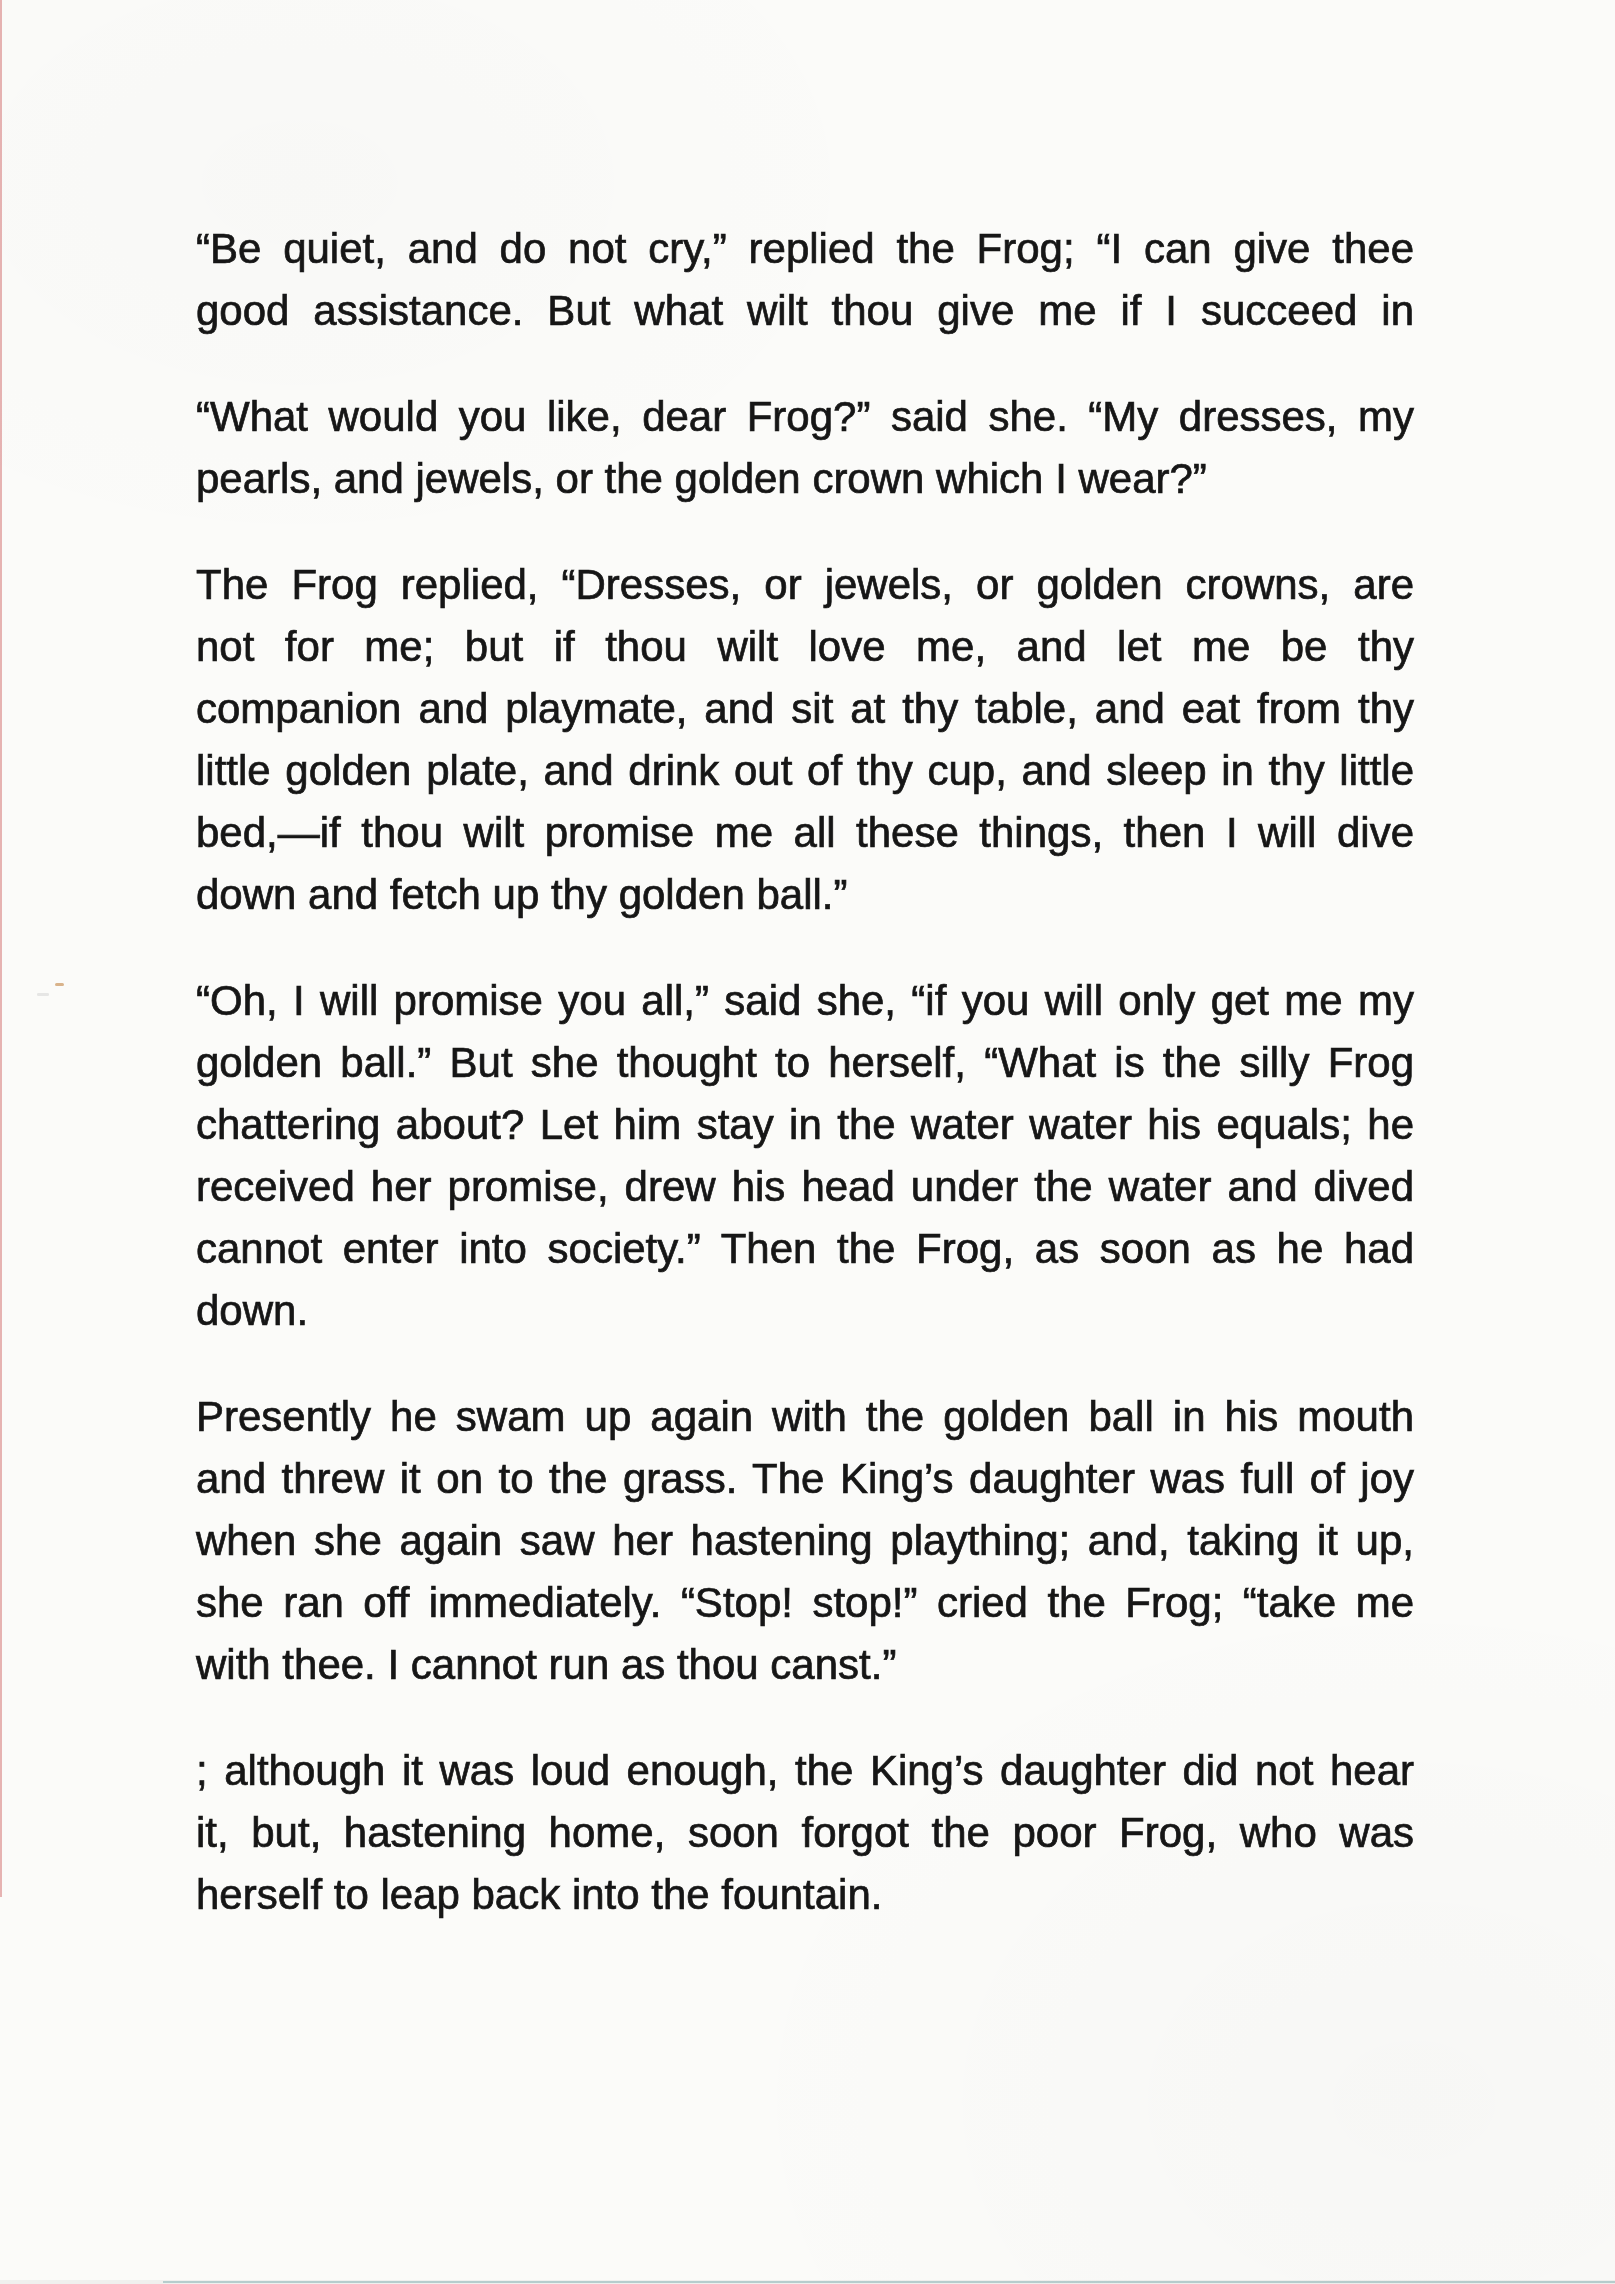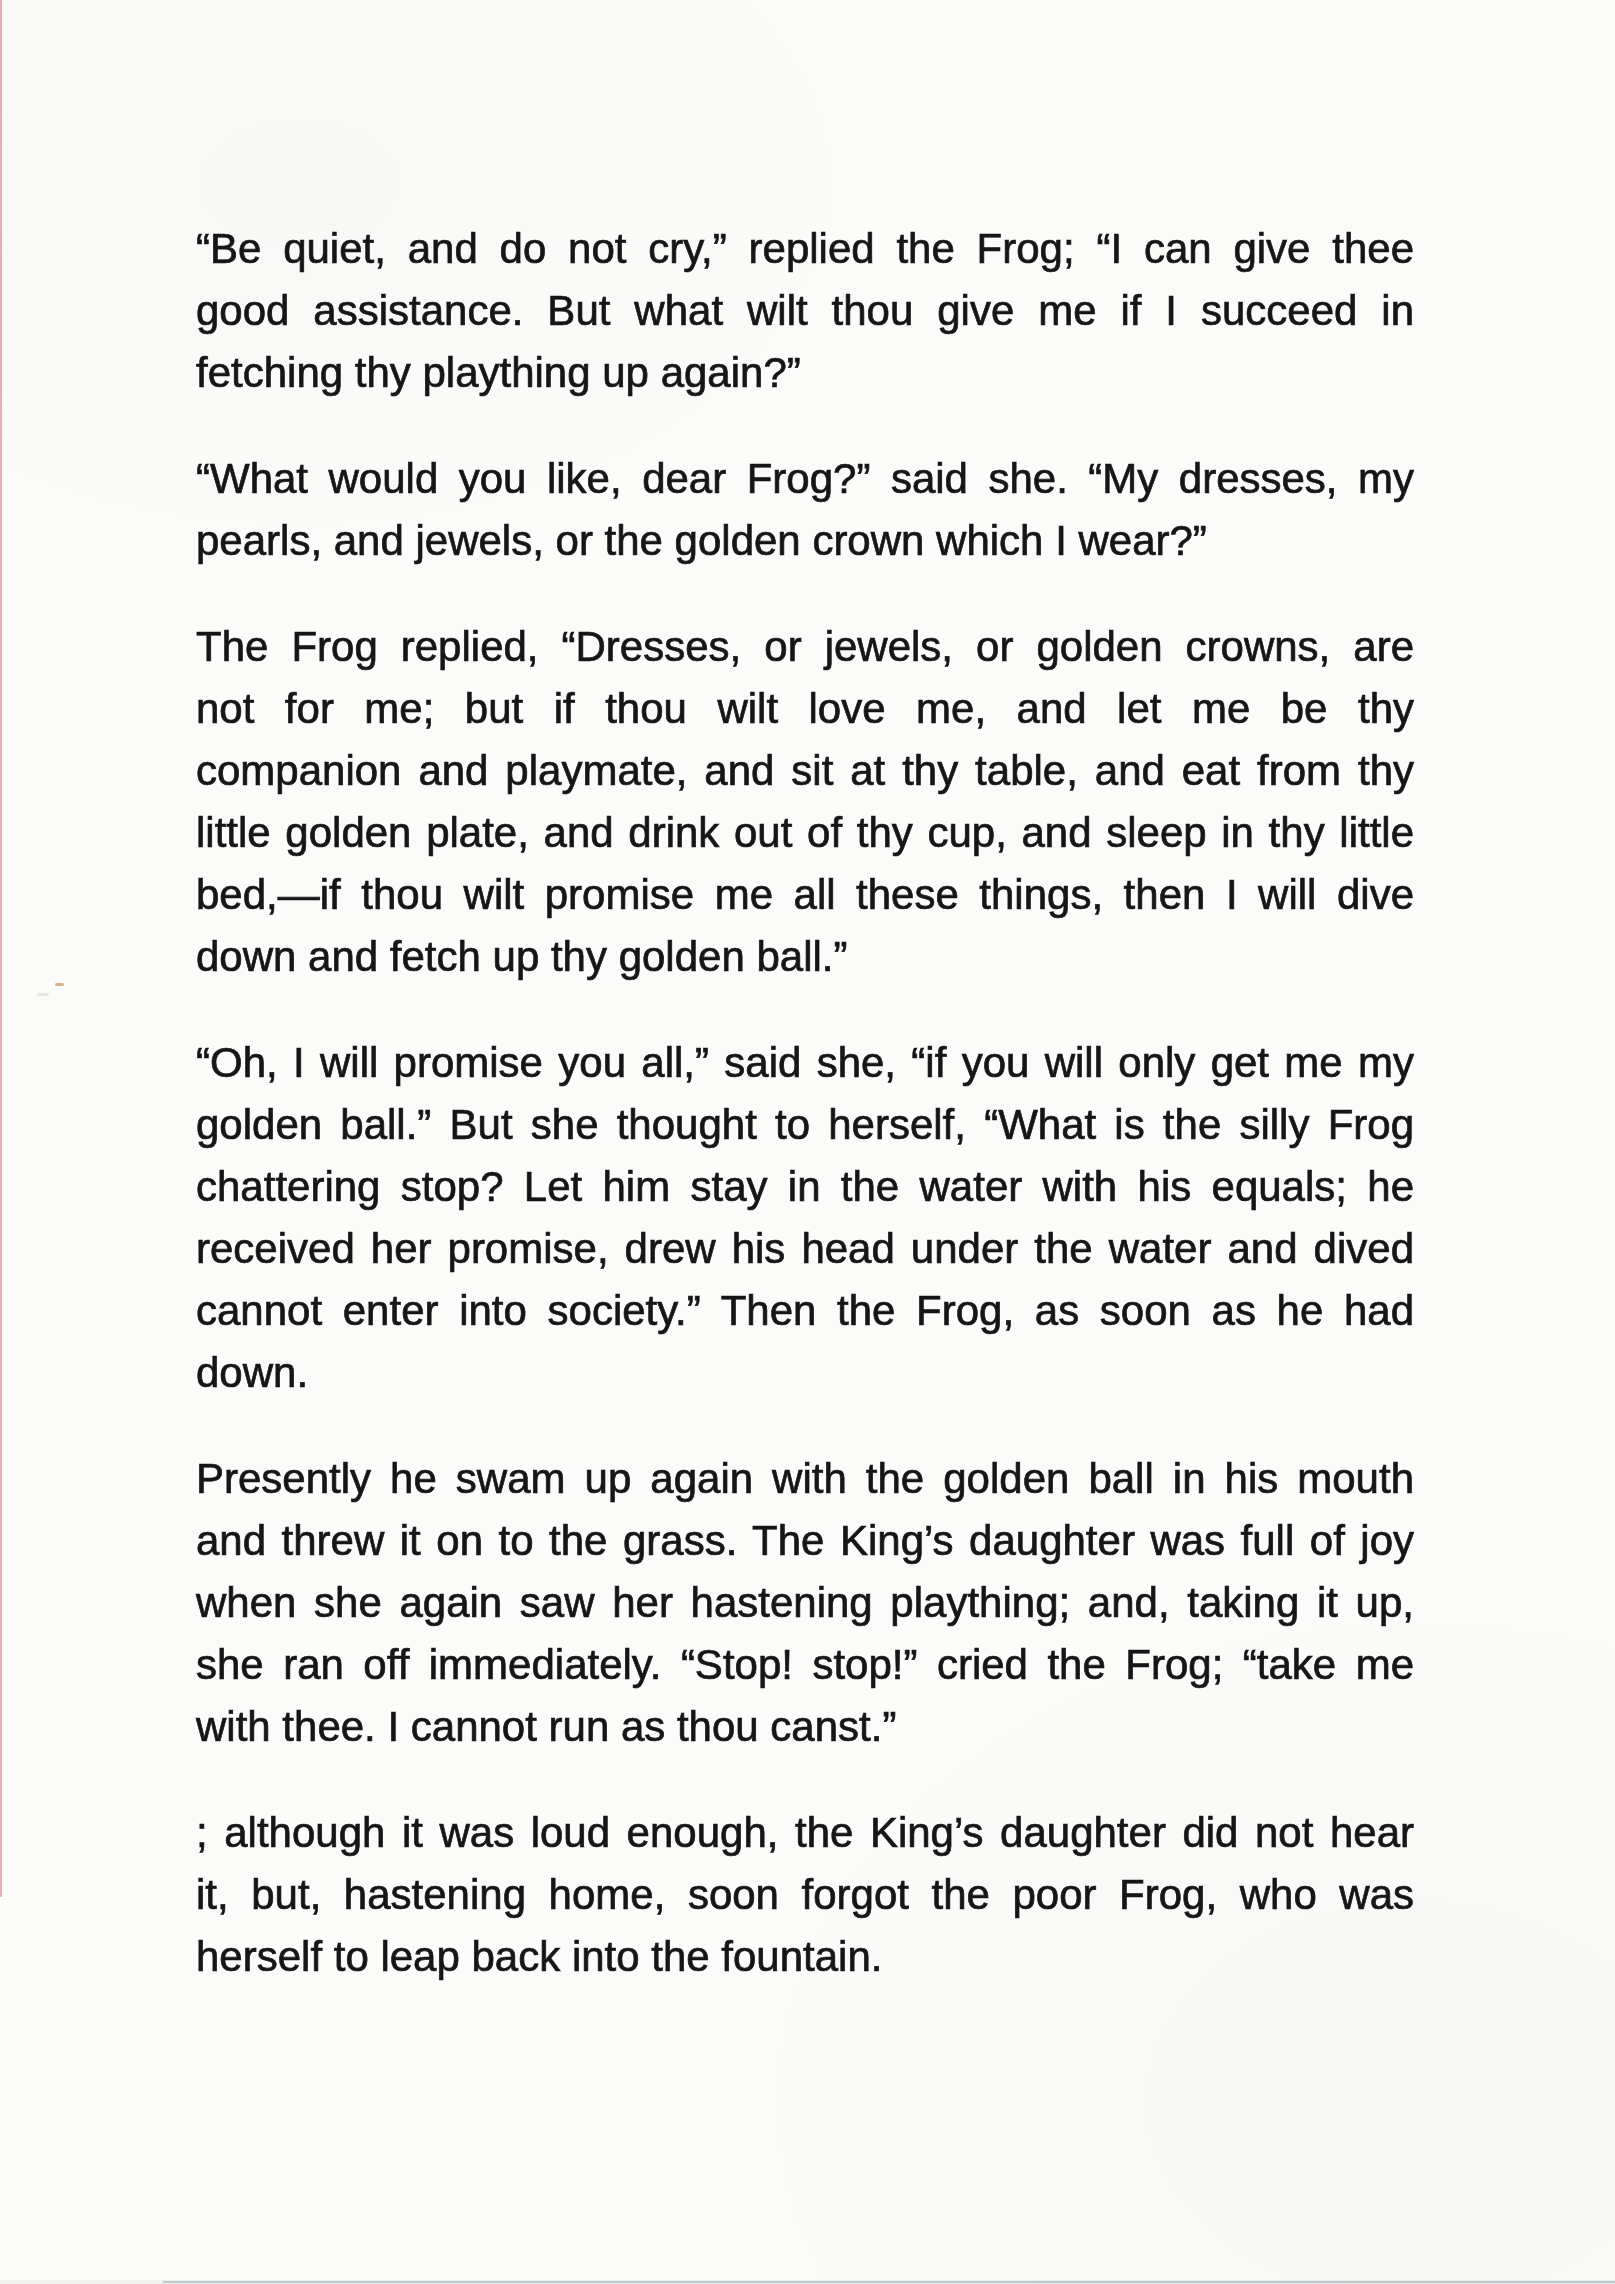--- a/index.html
+++ b/index.html
@@ -85,41 +85,40 @@
 </head>
 <body>
 
 <div class="scan-page">
 
   <div class="text-block">
 
     <div class="para">
       <div class="line">“Be quiet, and do not cry,” replied the Frog; “I can give thee</div>
       <div class="line">good assistance. But what wilt thou give me if I succeed in</div>
-      <div class="line last">fetching thy plaything up again?”</div>
     </div>
 
     <div class="para">
       <div class="line">“What would you like, dear Frog?” said she. “My dresses, my</div>
       <div class="line last">pearls, and jewels, or the golden crown which I wear?”</div>
     </div>
 
     <div class="para">
       <div class="line">The Frog replied, “Dresses, or jewels, or golden crowns, are</div>
       <div class="line">not for me; but if thou wilt love me, and let me be thy</div>
       <div class="line">companion and playmate, and sit at thy table, and eat from thy</div>
       <div class="line">little golden plate, and drink out of thy cup, and sleep in thy little</div>
       <div class="line">bed,—if thou wilt promise me all these things, then I will dive</div>
       <div class="line last">down and fetch up thy golden ball.”</div>
     </div>
 
     <div class="para">
       <div class="line">“Oh, I will promise you all,” said she, “if you will only get me my</div>
       <div class="line">golden ball.” But she thought to herself, “What is the silly Frog</div>
-      <div class="line">chattering stop? Let him stay in the water with his equals; he</div>
+      <div class="line">chattering about? Let him stay in the water water his equals; he</div>
       <div class="line">received her promise, drew his head under the water and dived</div>
       <div class="line">cannot enter into society.” Then the Frog, as soon as he had</div>
       <div class="line last">down.</div>
     </div>
 
     <div class="para">
       <div class="line">Presently he swam up again with the golden ball in his mouth</div>
       <div class="line">and threw it on to the grass. The King’s daughter was full of joy</div>
       <div class="line">when she again saw her hastening plaything; and, taking it up,</div>
       <div class="line">she ran off immediately. “Stop! stop!” cried the Frog; “take me</div>

